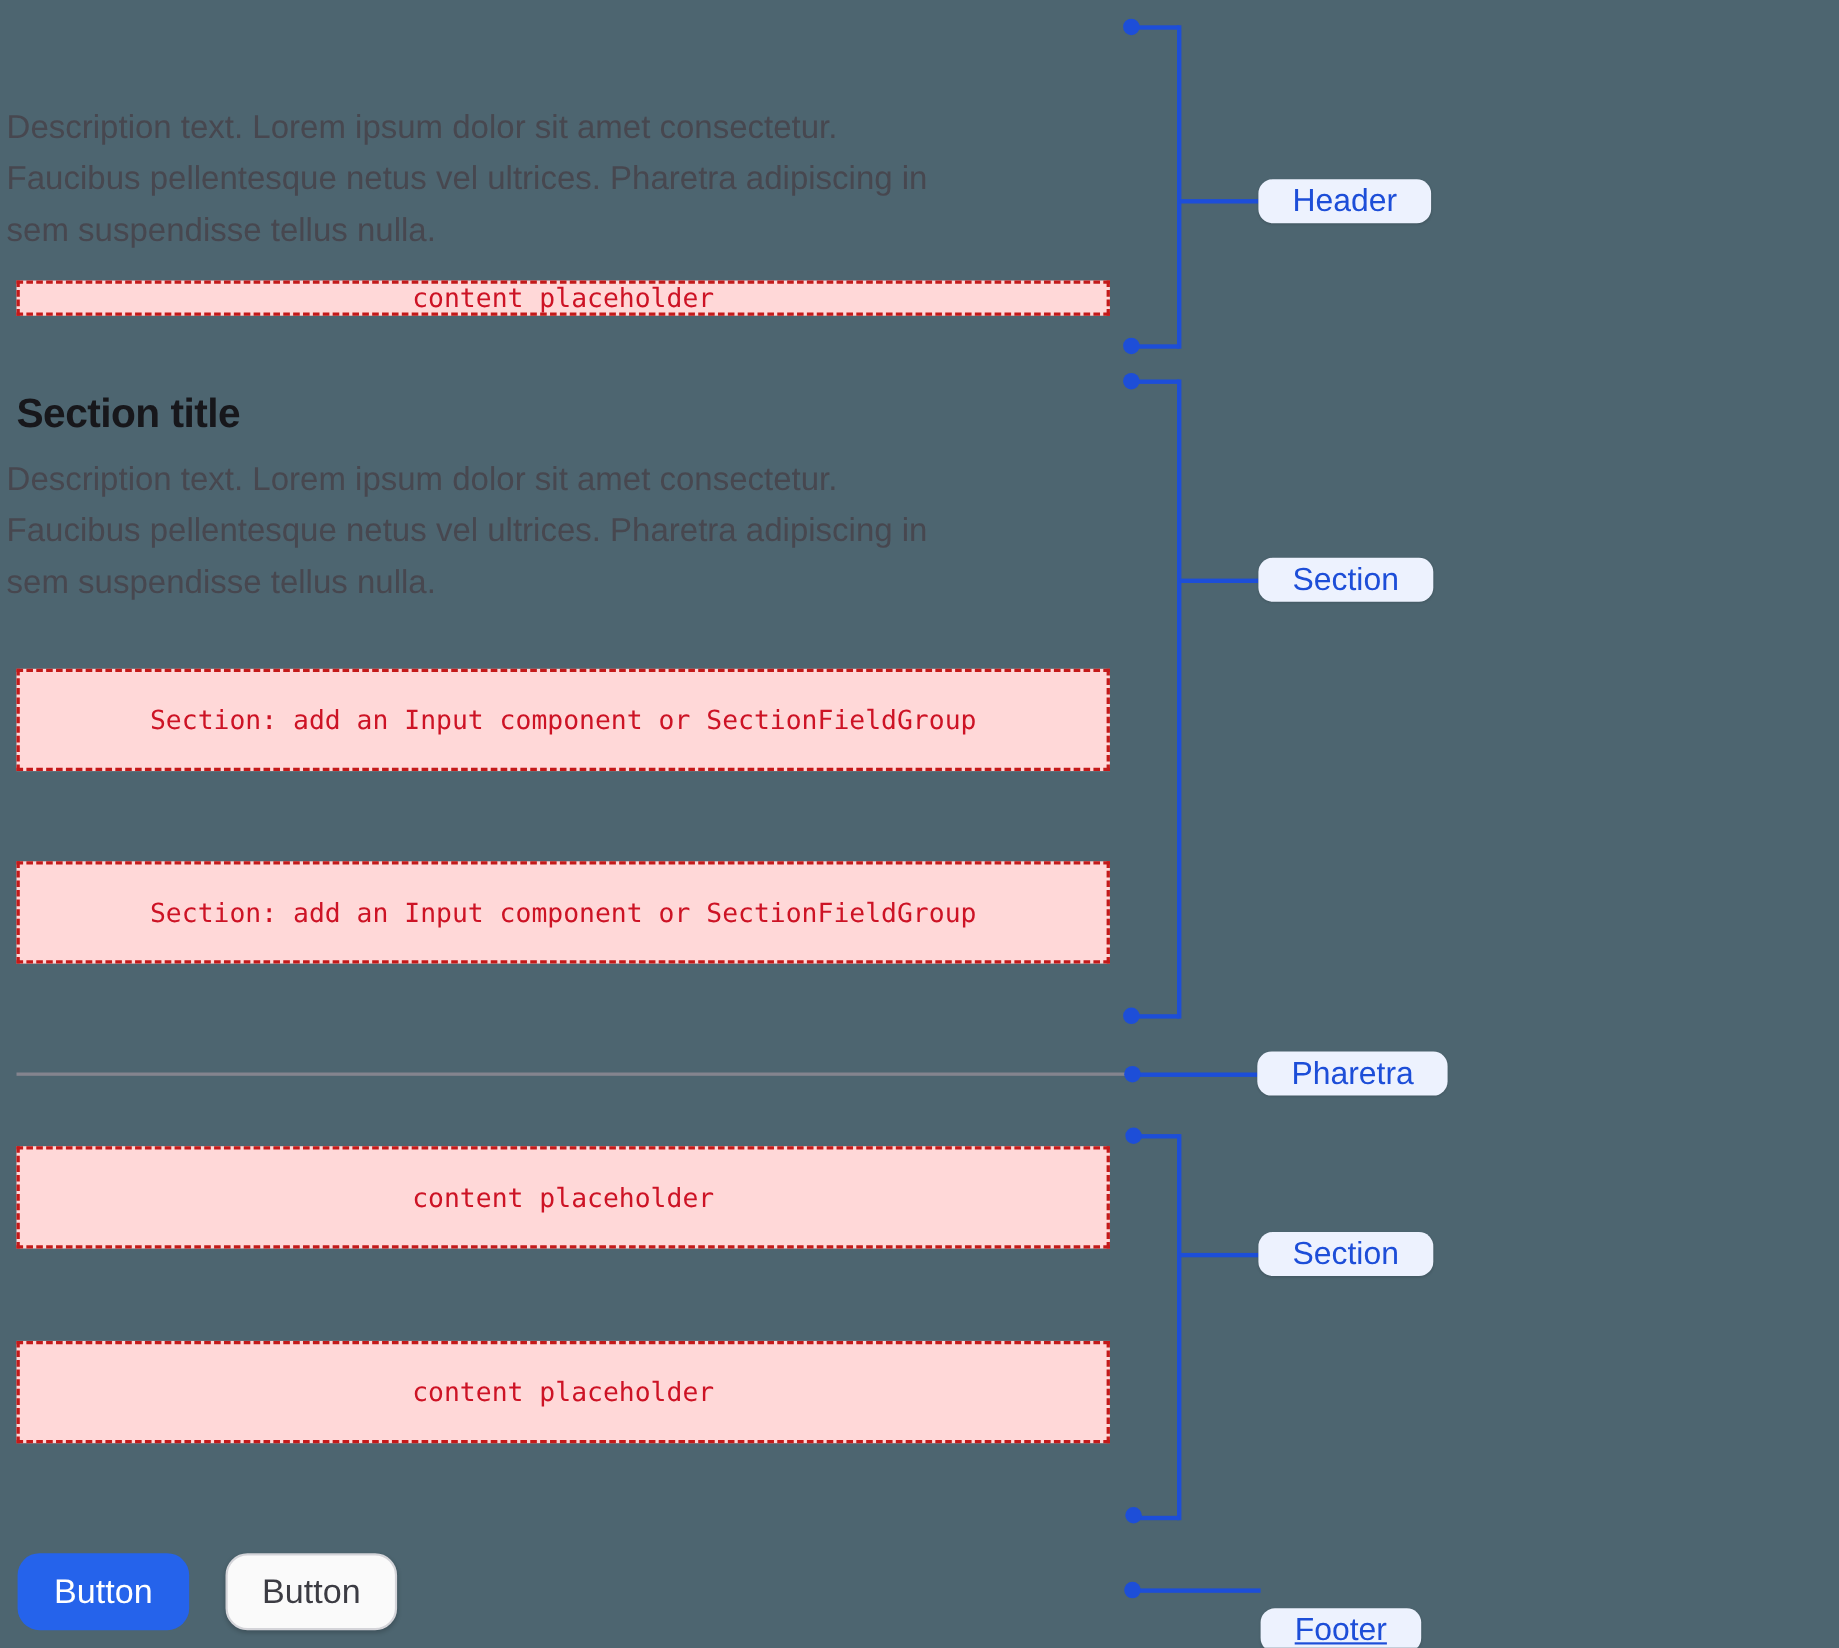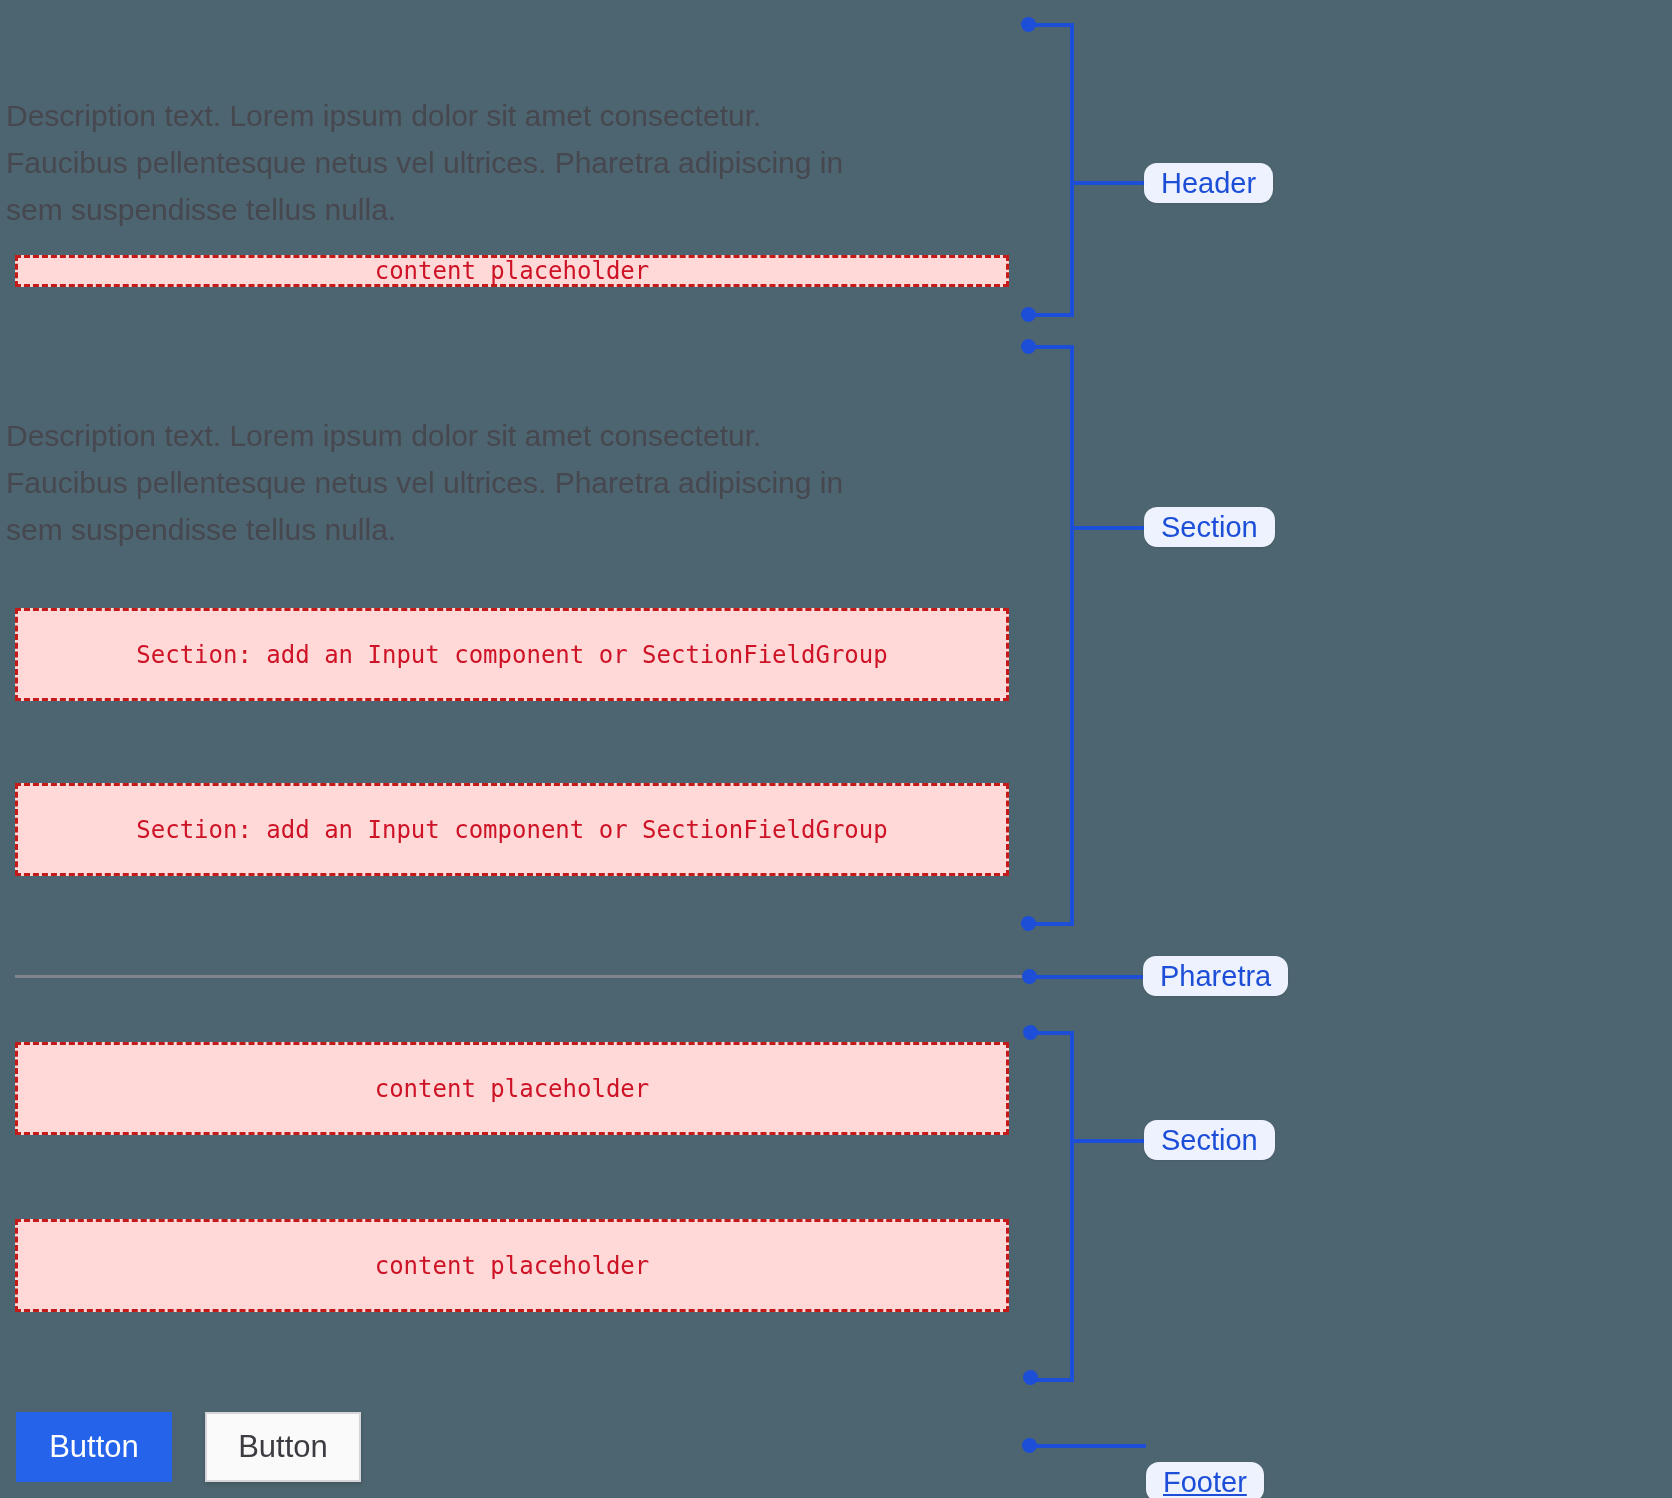--- a/index.html
+++ b/index.html
@@ -53,33 +53,33 @@
 
   
   .bline{background:#1d4ed8;}
   .dot{
     width:15px;height:15px;border-radius:50%;
     background:#1d4ed8;
   }
   .pill{
     height:40px;
     display:inline-flex;align-items:center;
-    padding:0 17px;
+    padding:0 31px;
     background:#edf2fe;
     border-radius:13px;
     color:#1d4ed8;
     font-size:29px;font-weight:400;
     box-shadow:0 1px 2px rgba(0,0,0,0.10);
     white-space:nowrap;
   }
 
   
   .btn{
     top:1412px;width:156px;height:70px;
-    border-radius:0;
+    border-radius:20px;
     font-family:"Liberation Sans", sans-serif;
     font-size:31px;
     display:flex;align-items:center;justify-content:center;
     cursor:pointer;box-sizing:border-box;
   }
   .btn-primary{
     left:16px;
     background:#2563eb;border:none;color:#ffffff;
   }
   .btn-secondary{
@@ -95,20 +95,21 @@
 
 
   <p class="abs desc" style="top:92px;">
     <span>Description text. Lorem ipsum dolor sit amet consectetur.</span><br>
     <span>Faucibus pellentesque netus vel ultrices. Pharetra adipiscing in</span><br>
     <span>sem suspendisse tellus nulla.</span>
   </p>
 
   <div class="abs ph ph-sm" style="top:255px;">content placeholder</div>
 
+  <h2 class="abs section-title">Section title</h2>
 
   <p class="abs desc" style="top:412px;">
     <span>Description text. Lorem ipsum dolor sit amet consectetur.</span><br>
     <span>Faucibus pellentesque netus vel ultrices. Pharetra adipiscing in</span><br>
     <span>sem suspendisse tellus nulla.</span>
   </p>
 
   <div class="abs ph ph-lg" style="top:608px;">Section: add an Input component or SectionFieldGroup</div>
   <div class="abs ph ph-lg" style="top:783px;">Section: add an Input component or SectionFieldGroup</div>
 

